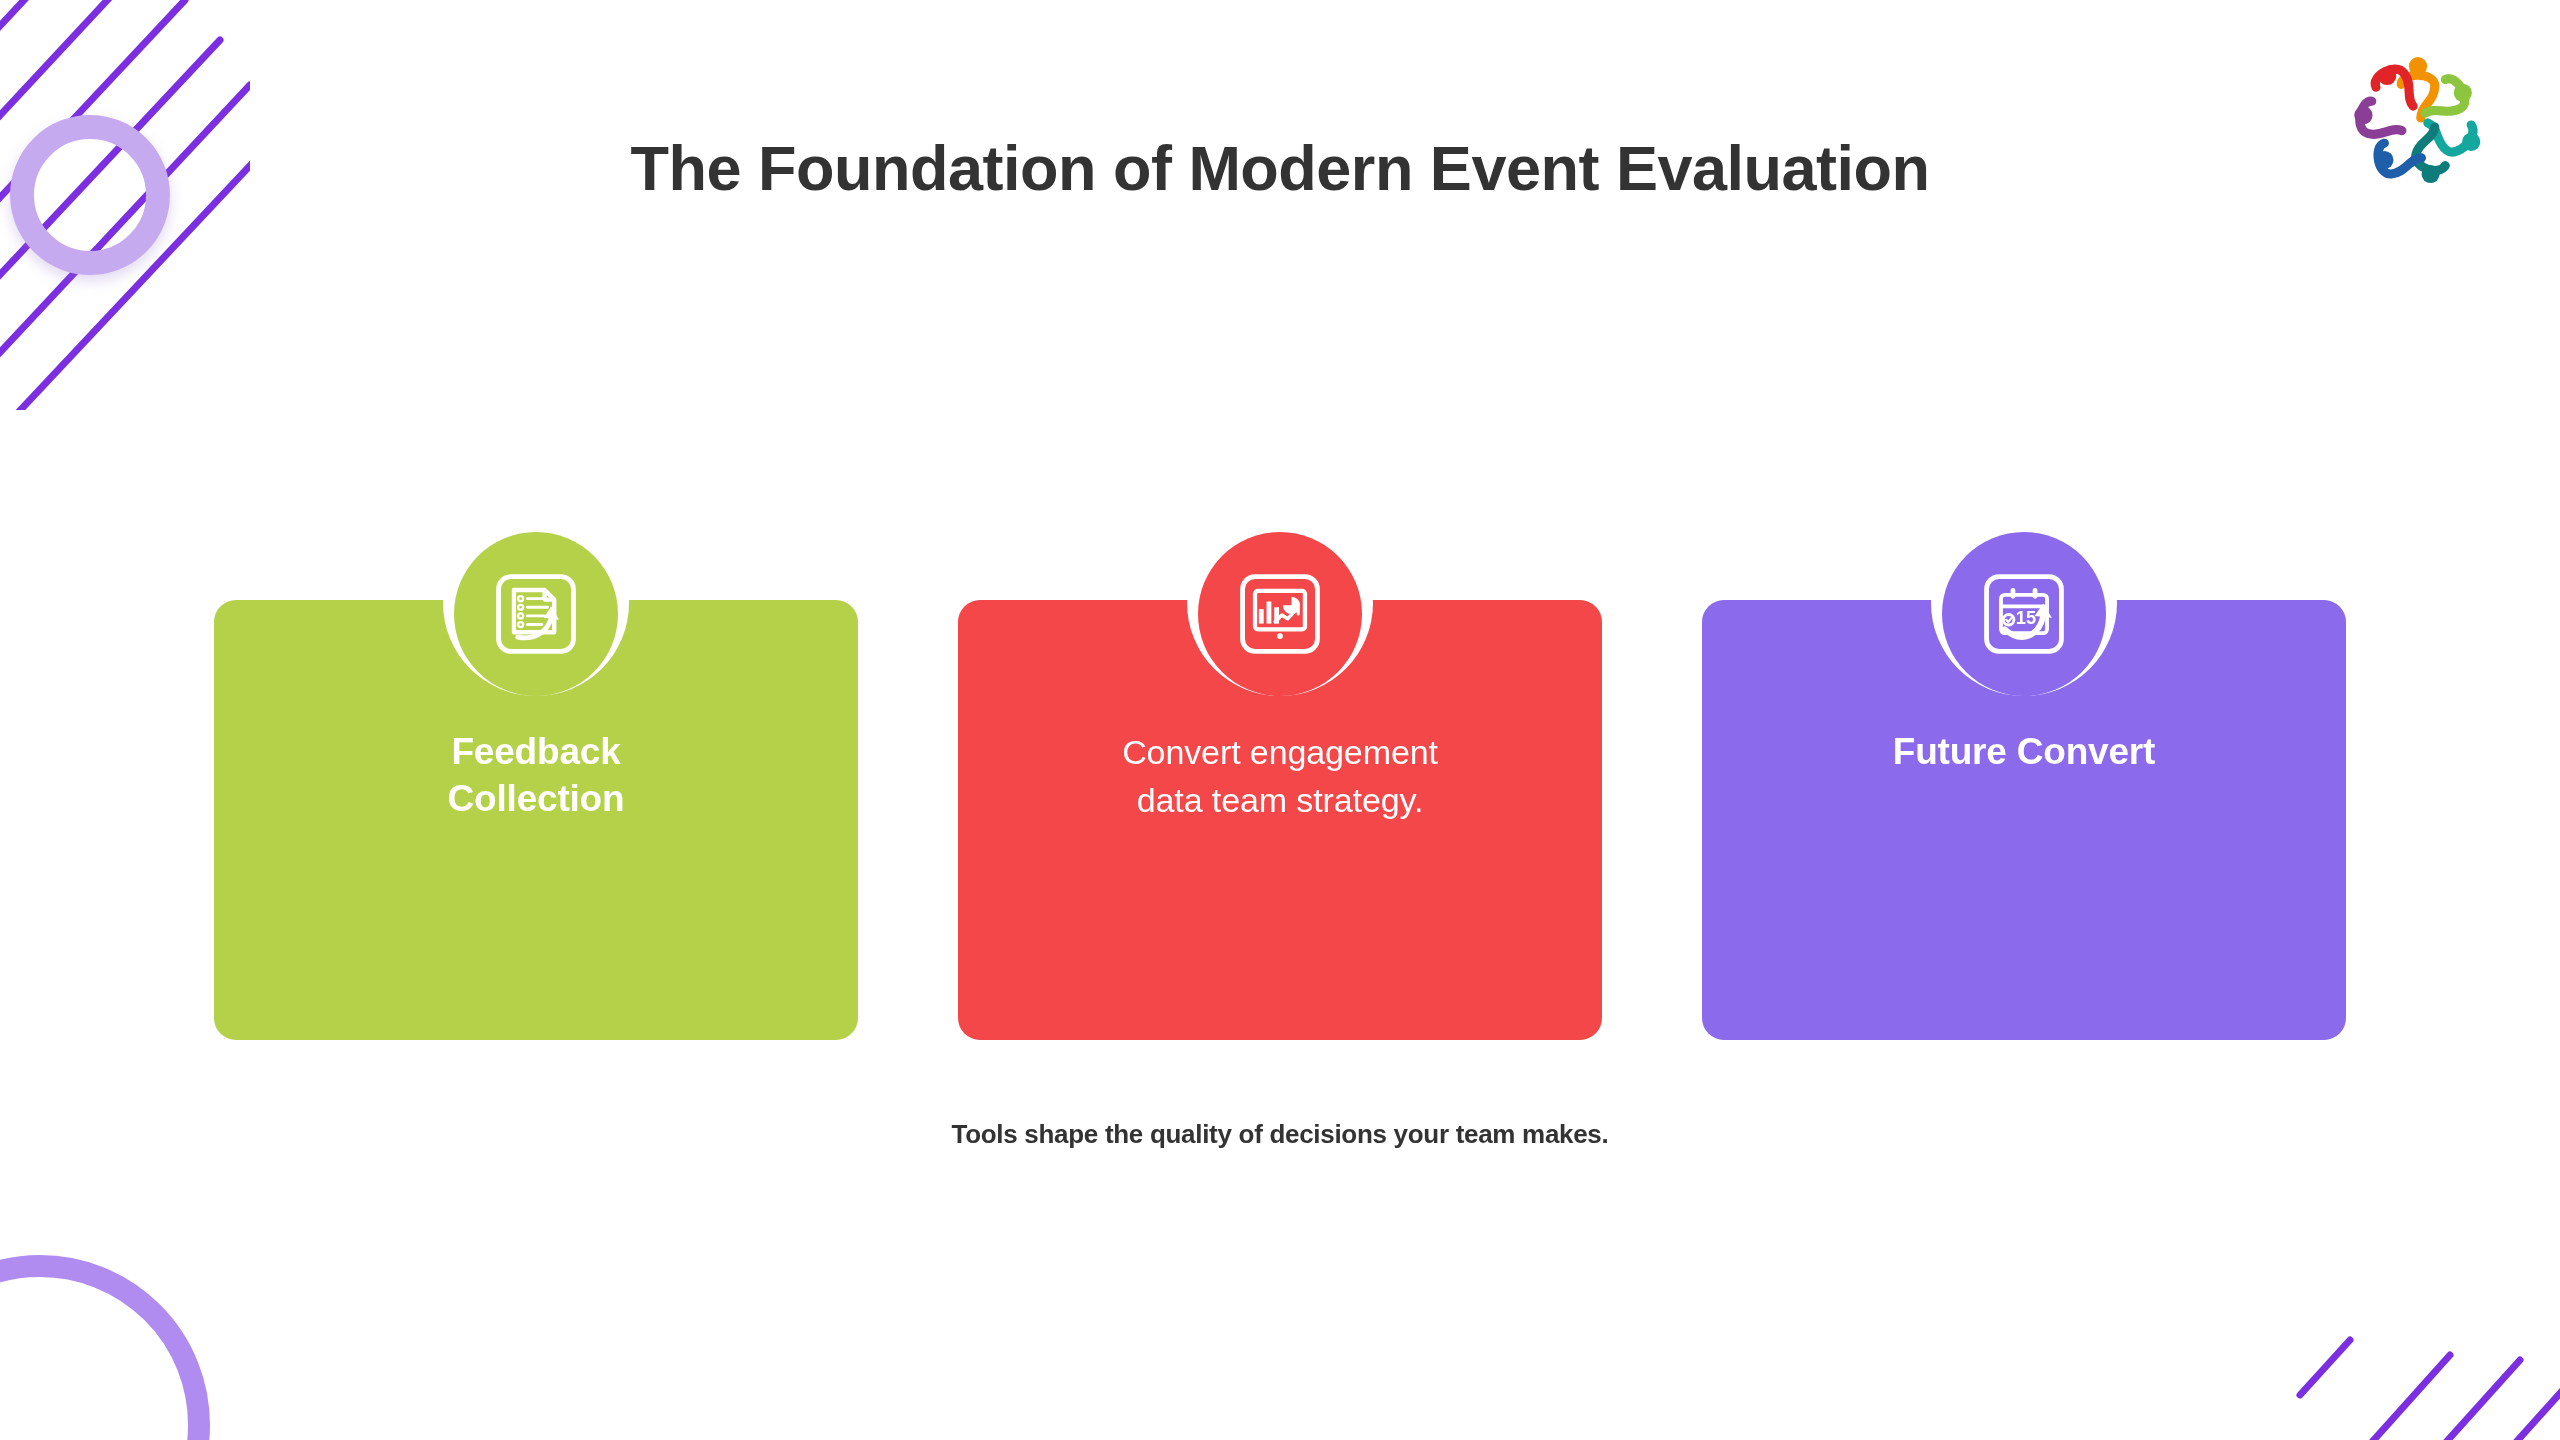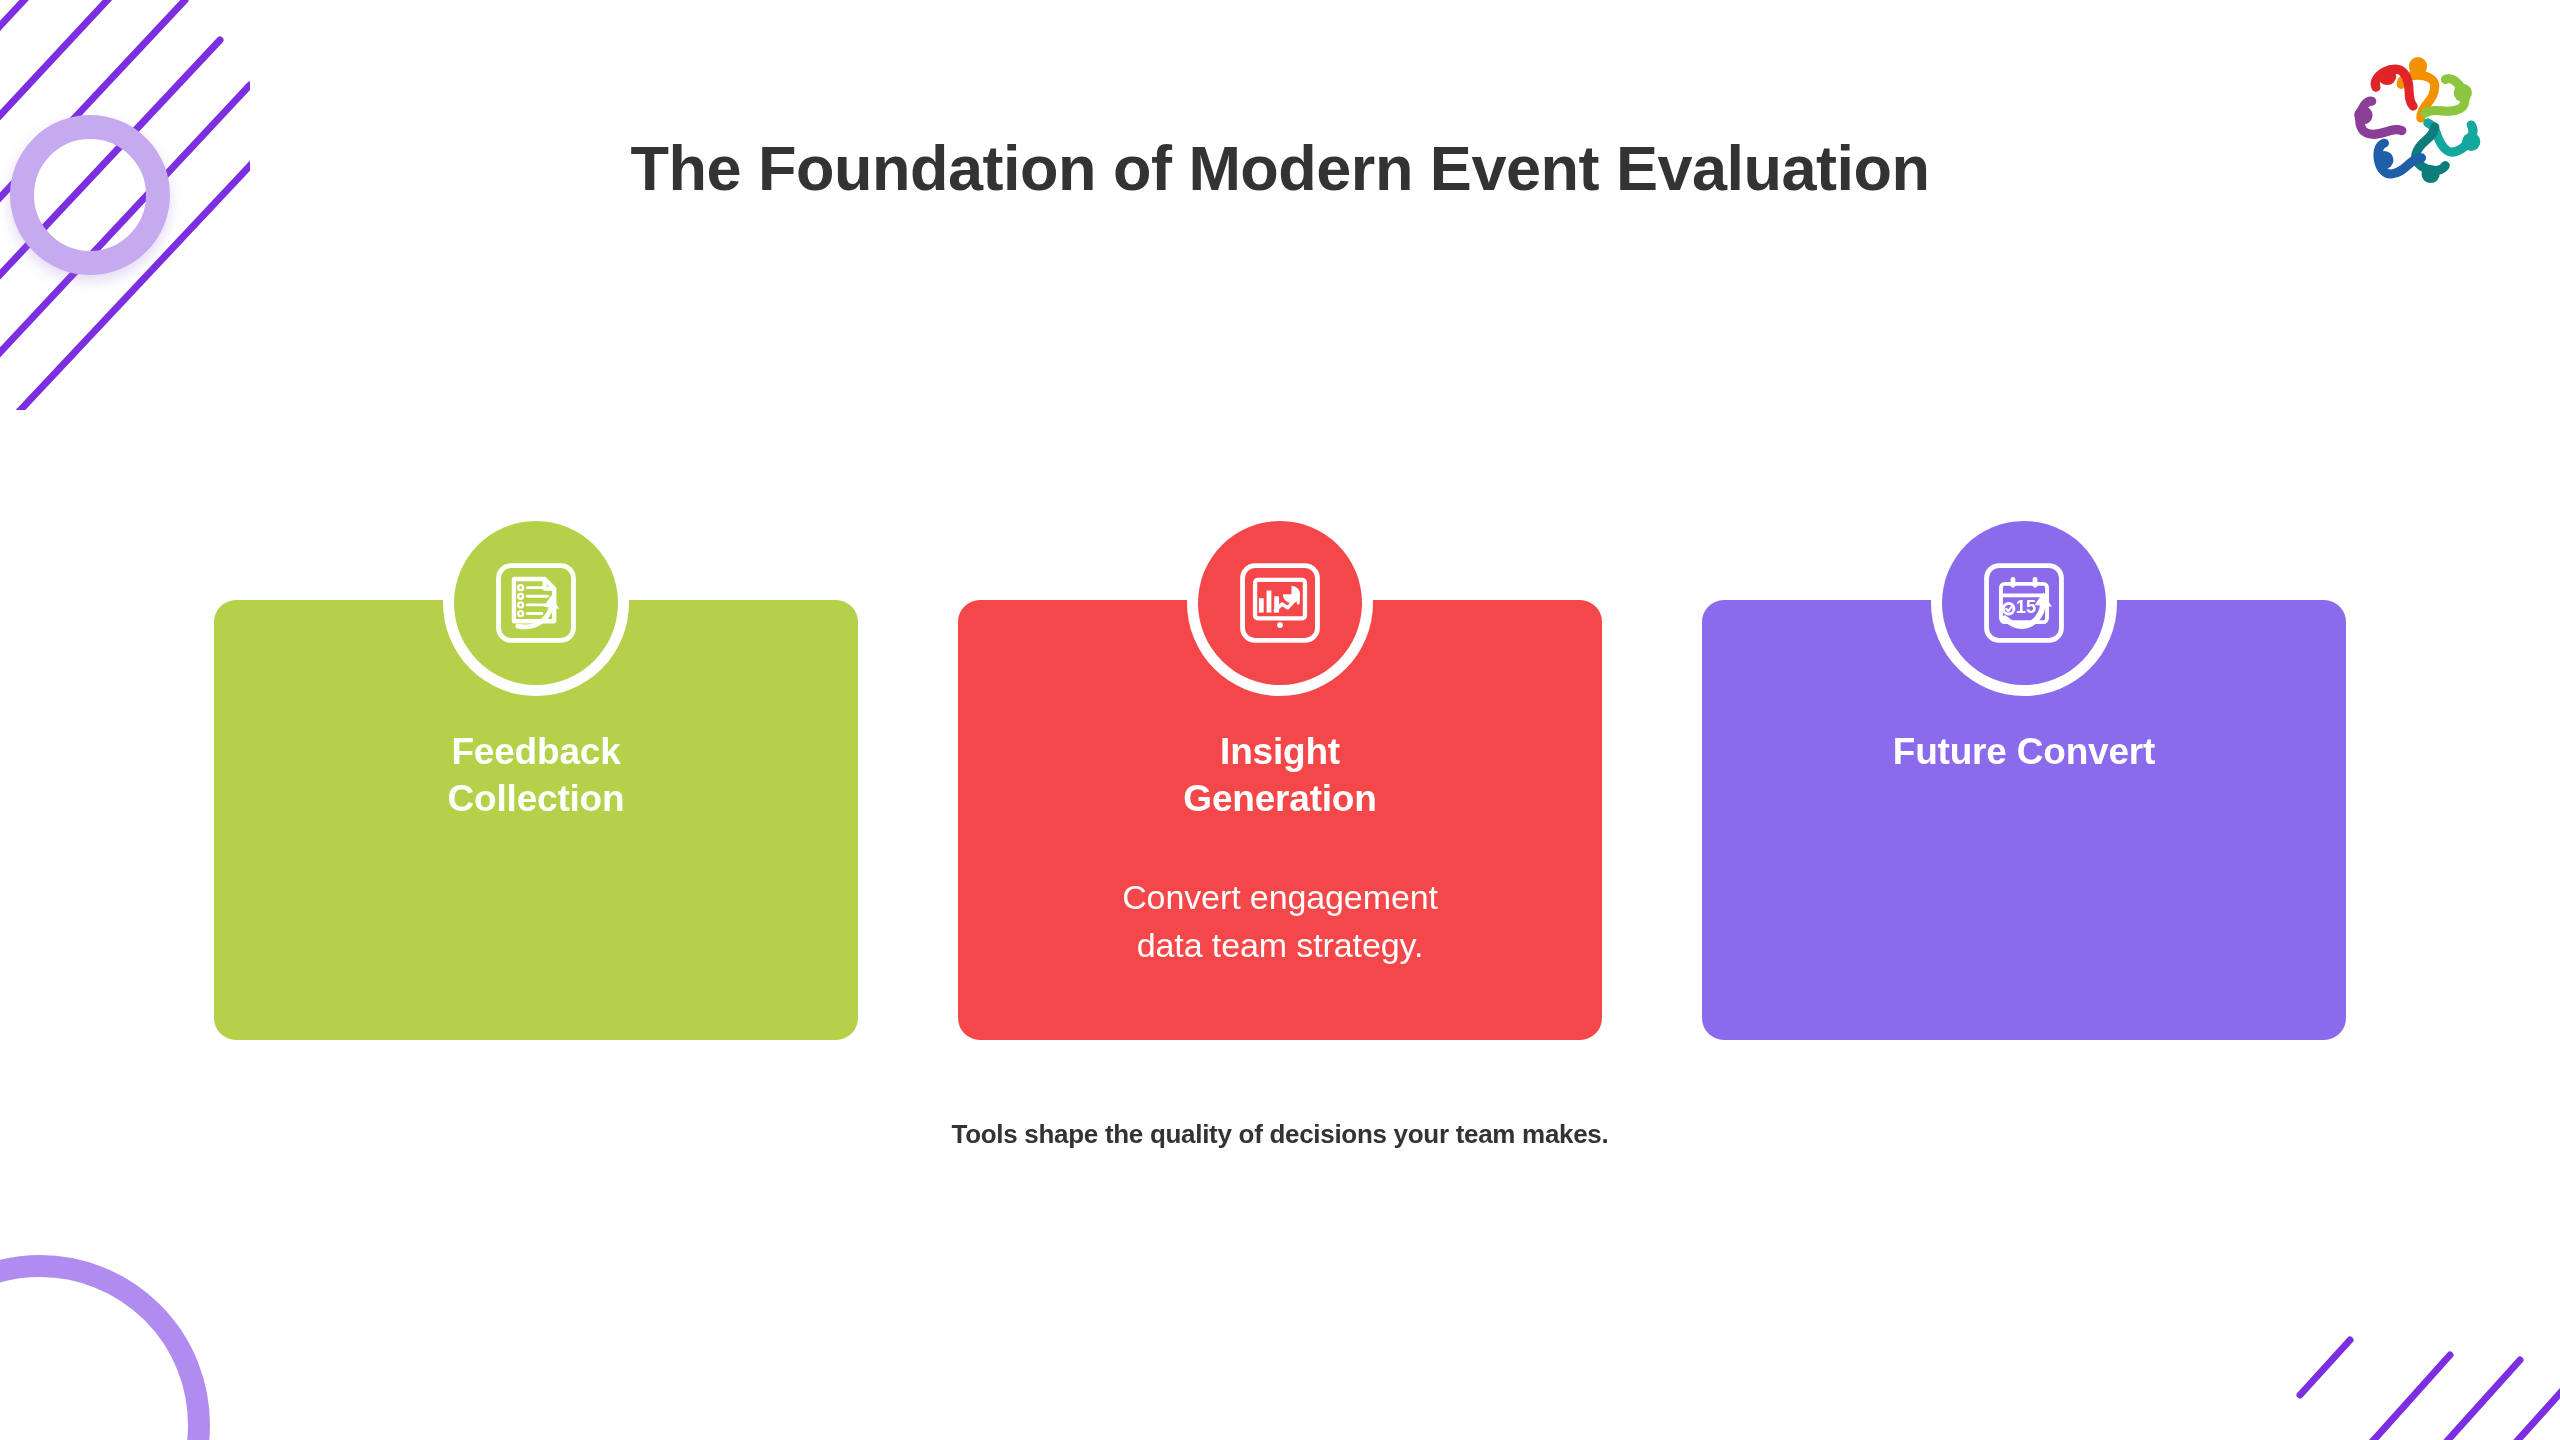--- a/index.html
+++ b/index.html
@@ -77,21 +77,21 @@
     width:644px;
   }
   .icon-badge {
     position:absolute;
     top:-90px; left:50%;
     transform:translateX(-50%);
     width:186px; height:186px;
     border-radius:50%;
     background:#ffffff;
     display:flex;
-    align-items:center;
+    align-items:flex-end;
     justify-content:center;
     z-index:3;
   }
   .icon-disc {
     width:164px; height:164px;
     border-radius:50%;
     display:flex;
     align-items:center;
     justify-content:center;
   }
@@ -235,22 +235,20 @@
             <rect x="36" y="37" width="5" height="23" fill="#fff"></rect>
             <rect x="44" y="43" width="5" height="17" fill="#fff"></rect>
             <path d="M62 32 a9 9 0 1 1 -9 9 h9 Z" fill="#fff"></path>
             <polyline points="45,58 52,51 58,55 68,44" fill="none" stroke="#fff" stroke-width="3.6" stroke-linecap="round" stroke-linejoin="round"></polyline>
             <path d="M63 44 h6 v6" fill="none" stroke="#fff" stroke-width="3.2" stroke-linecap="round" stroke-linejoin="round"></path>
             <circle cx="50" cy="73" r="3" fill="#fff"></circle>
           </svg>
         </div>
       </div>
       <div class="card" style="background:#F4474A;">
-        <div class="card-title">Insight
-Generation</div>
         <div class="card-desc">Convert engagement
 data team strategy.</div>
       </div>
     </div>
 
     <div class="card-wrap">
       <div class="icon-badge">
         <div class="icon-disc" style="background:#8B6AEC;">
           <svg viewBox="0 0 100 100">
             <rect x="11" y="11" width="78" height="78" rx="13" ry="13" fill="none" stroke="#fff" stroke-width="5"></rect>

